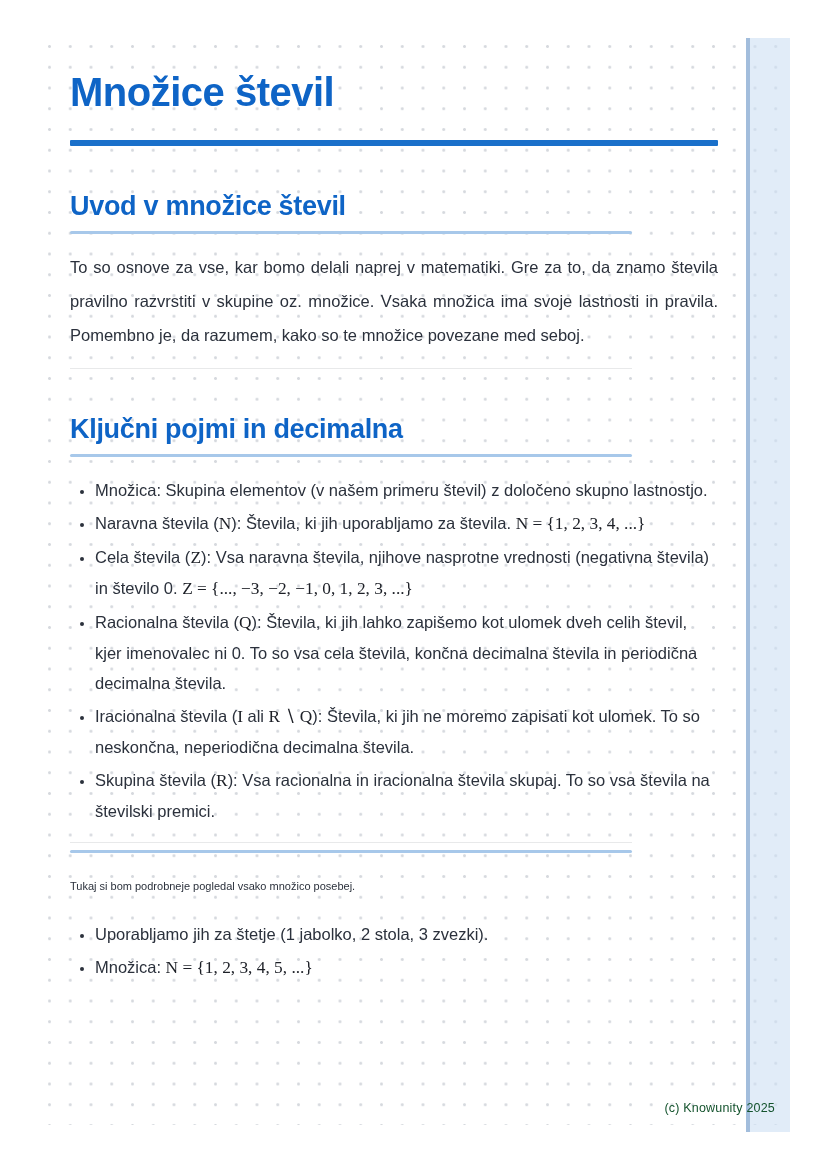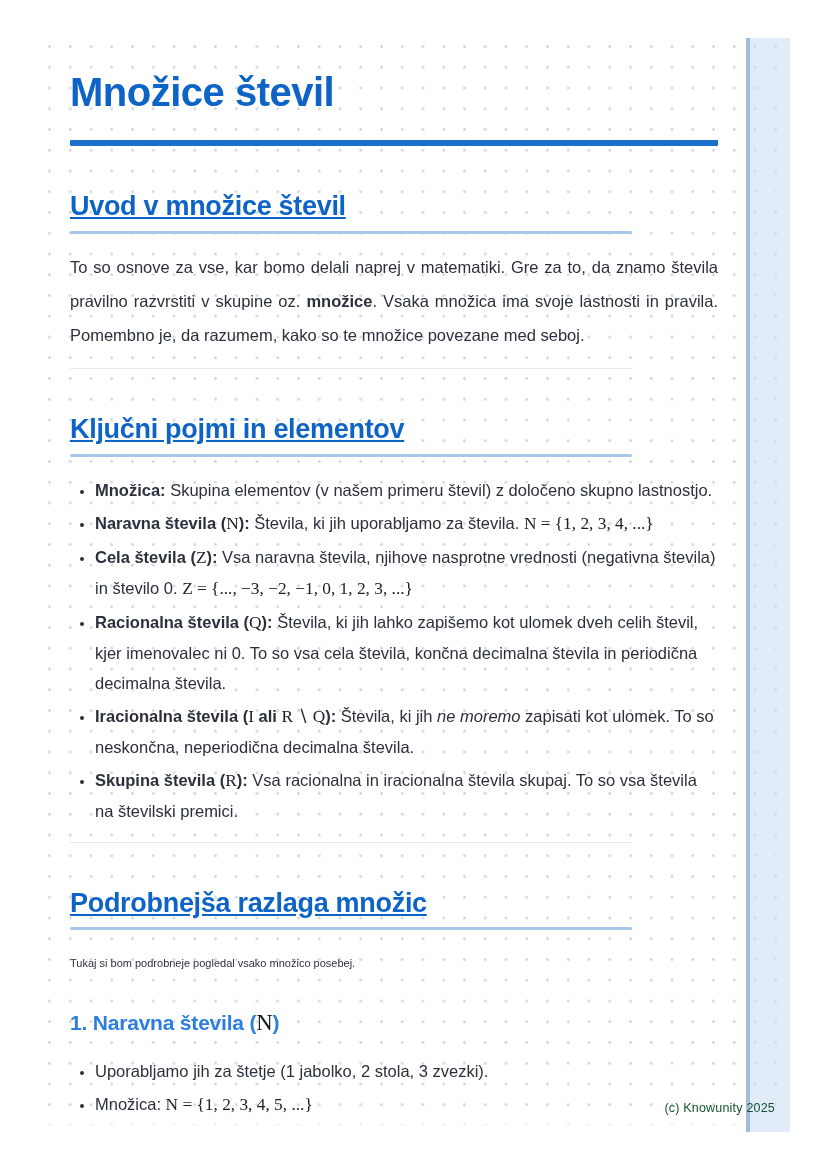--- a/index.html
+++ b/index.html
@@ -19,39 +19,39 @@
     box-sizing:border-box;
   }
   .content{position:absolute;left:70px;top:70px;width:648px;z-index:2;}
   h1{
     margin:0;font-size:40px;line-height:1.1;font-weight:800;
     letter-spacing:-0.5px;color:#0e64c6;
   }
   .h1-rule{margin-top:26px;height:6px;background:#1a70ca;border-radius:1px;}
   h2{
     margin:44px 0 0 0;font-size:27px;line-height:1.25;font-weight:700;
-    letter-spacing:-0.3px;color:#0e64c6;text-decoration:underline;
+    letter-spacing:-0.3px;color:#0e64c6;
   }
   .h2-underline{margin-top:7px;width:562px;height:3px;background:#a7c8ea;border-radius:2px;}
   .intro-para{
     margin:16px 0 0 0;font-size:16.5px;line-height:34px;text-align:justify;color:#2b313c;
   }
   .plain-para{margin:18px 0 0 0;font-size:11px;line-height:30px;color:#2b313c;}
   .divider{margin:16px 0 0 0;width:562px;height:1px;background:#e8e9ea;border:none;}
   ul.bullets{margin:18px 0 0 0;padding-left:25px;list-style:disc outside;}
   ul.bullets li{
     margin:0 0 3px 0;font-size:16.5px;line-height:30px;color:#2b313c;
   }
   ul.bullets li::marker{color:#2b313c;font-size:0.85em;}
   h3{
     margin:30px 0 0 0;font-size:21px;line-height:1.3;font-weight:700;
     letter-spacing:-0.2px;color:#2e7ee2;
   }
-  .seg-bold{font-weight:700;}
-  .seg-italic{font-style:italic;}
+  .seg-bold{font-weight:400;}
+  .seg-italic{}
   .seg-math{font-family:"Liberation Serif","DejaVu Serif",serif;font-size:1.05em;color:#1c1f26;}
   h3 .seg-math{color:#15171c;font-weight:400;font-size:1.08em;}
   .footer{
     position:absolute;top:1101px;right:53px;z-index:3;
     font-size:12.5px;color:#14532d;letter-spacing:0.2px;
   }
 </style>
 </head>
 <body>
 
@@ -64,38 +64,36 @@
     <div class="h1-rule"></div>
 
     <section>
       <h2>Uvod v množice števil</h2>
       <div class="h2-underline"></div>
       <p class="intro-para"><span>To so osnove za vse, kar bomo delali naprej v matematiki. Gre za to, da znamo števila pravilno razvrstiti v skupine oz. </span><span class="seg-bold">množice</span><span>. Vsaka množica ima svoje lastnosti in pravila. Pomembno je, da razumem, kako so te množice povezane med seboj.</span></p>
       <hr class="divider">
     </section>
 
     <section>
-      <h2>Ključni pojmi in elementov</h2>
+      <h2>Ključni pojmi in decimalna</h2>
       <div class="h2-underline"></div>
       <ul class="bullets">
           <li><span class="seg-bold">Množica:</span><span> Skupina elementov (v našem primeru števil) z določeno skupno lastnostjo.</span></li>
           <li><span class="seg-bold">Naravna števila (</span><span class="seg-math">N</span><span class="seg-bold">):</span><span> Števila, ki jih uporabljamo za števila. </span><span class="seg-math">N = {1, 2, 3, 4, ...}</span></li>
           <li><span class="seg-bold">Cela števila (</span><span class="seg-math">Z</span><span class="seg-bold">):</span><span> Vsa naravna števila, njihove nasprotne vrednosti (negativna števila) in število 0. </span><span class="seg-math">Z = {..., −3, −2, −1, 0, 1, 2, 3, ...}</span></li>
           <li><span class="seg-bold">Racionalna števila (</span><span class="seg-math">Q</span><span class="seg-bold">):</span><span> Števila, ki jih lahko zapišemo kot ulomek dveh celih števil, kjer imenovalec ni 0. To so vsa cela števila, končna decimalna števila in periodična decimalna števila.</span></li>
           <li><span class="seg-bold">Iracionalna števila (</span><span class="seg-math">I</span><span class="seg-bold"> ali </span><span class="seg-math">R ∖ Q</span><span class="seg-bold">):</span><span> Števila, ki jih </span><span class="seg-italic">ne moremo</span><span> zapisati kot ulomek. To so neskončna, neperiodična decimalna števila.</span></li>
           <li><span class="seg-bold">Skupina števila (</span><span class="seg-math">R</span><span class="seg-bold">):</span><span> Vsa racionalna in iracionalna števila skupaj. To so vsa števila na številski premici.</span></li>
         </ul>
       <hr class="divider">
     </section>
 
     <section>
-      <h2>Podrobnejša razlaga množic</h2>
       <div class="h2-underline"></div>
       <p class="plain-para"><span>Tukaj si bom podrobneje pogledal vsako množico posebej.</span></p>
-      <h3><span>1. Naravna števila (</span><span class="seg-math">N</span><span>)</span></h3>
       <ul class="bullets">
           <li><span>Uporabljamo jih za štetje (1 jabolko, 2 stola, 3 zvezki).</span></li>
           <li><span>Množica: </span><span class="seg-math">N = {1, 2, 3, 4, 5, ...}</span></li>
         </ul>
     </section>
   </main>
 
   <div class="footer">(c) Knowunity 2025</div>
 </div>
 

